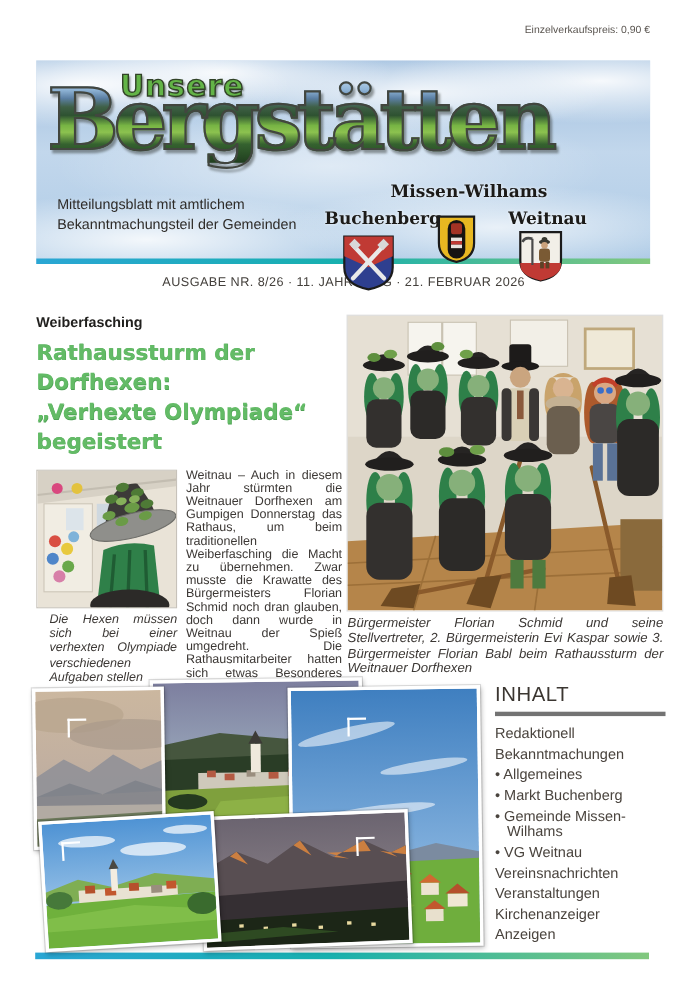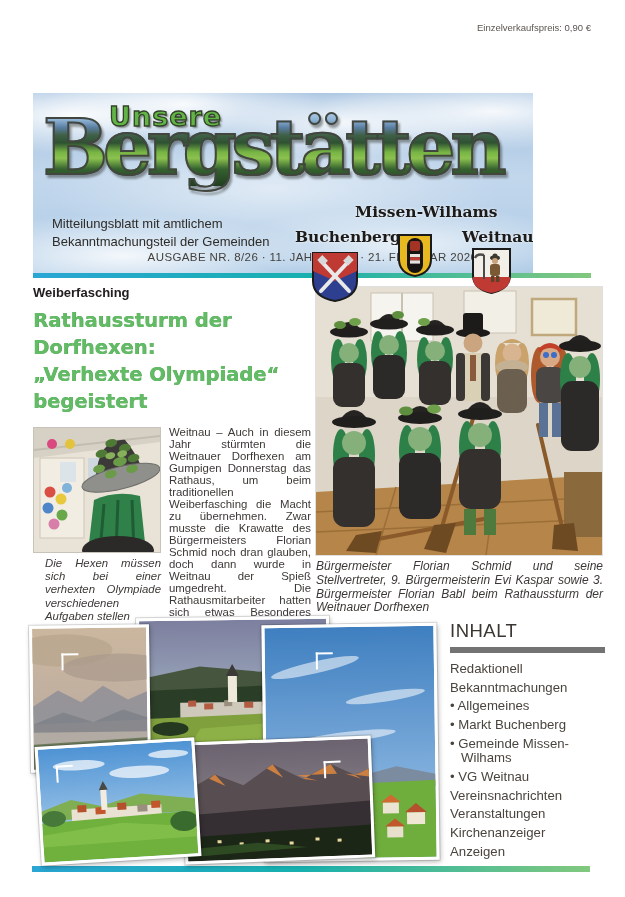--- a/index.html
+++ b/index.html
@@ -3,31 +3,30 @@
 <meta charset="utf-8">
 <style>
   html,body{margin:0;padding:0;background:#ffffff;}
   body{font-family:"Liberation Sans",sans-serif;color:#3c3835;}
   .page{position:relative;width:625px;height:897px;background:#fff;overflow:hidden;}
 
   
   .price{position:absolute;top:22px;right:34px;font-size:9.5px;color:#5a5550;}
 
   
-  .masthead{position:absolute;left:33px;top:55px;width:500px;height:185px;
+  .masthead{position:absolute;left:33px;top:55px;width:558px;height:185px;
     background:
       radial-gradient(48% 30% at 8% 12%, rgba(255,255,255,.95), rgba(255,255,255,0) 70%),
       radial-gradient(40% 26% at 30% 6%, rgba(255,255,255,.9), rgba(255,255,255,0) 70%),
       radial-gradient(45% 28% at 62% 16%, rgba(255,255,255,.85), rgba(255,255,255,0) 70%),
       radial-gradient(50% 30% at 92% 10%, rgba(255,255,255,.9), rgba(255,255,255,0) 70%),
       radial-gradient(55% 32% at 18% 88%, rgba(255,255,255,.85), rgba(255,255,255,0) 70%),
       radial-gradient(50% 30% at 75% 82%, rgba(255,255,255,.7), rgba(255,255,255,0) 70%),
       radial-gradient(60% 40% at 48% 52%, rgba(255,255,255,.5), rgba(255,255,255,0) 75%),
       linear-gradient(180deg,#9fbede 0%,#c2d7ec 45%,#aecbe6 100%);
-    margin-top: 38px;
   }
   .title-small{position:absolute;left:76px;top:8px;
     font-family:"DejaVu Sans",sans-serif;font-weight:bold;font-size:27px;letter-spacing:1px;
     color:#63b447;-webkit-text-stroke:1.3px #314227;
     text-shadow:2px 2px 2px rgba(40,50,40,.55);}
   .title-large{position:absolute;left:10px;top:16px;width:548px;
     font-family:"DejaVu Serif",serif;font-weight:bold;font-size:77px;letter-spacing:-5px;
     white-space:nowrap;line-height:1;
     background-image:linear-gradient(180deg,
       #bcd6ec 0%,#8fb4d6 14%,#5b7fa3 24%,#3f6047 34%,
@@ -65,21 +64,21 @@
 
   
   .right-photo{position:absolute;left:316px;top:287px;width:286px;height:268px;
     box-shadow:0 0 0 1px rgba(0,0,0,.12);}
   .right-caption{position:absolute;left:316px;top:560px;width:287px;
     font-style:italic;font-size:12px;line-height:13.8px;text-align:justify;color:#3c3835;}
 
   
   .inhalt{position:absolute;left:450px;top:620px;width:155px;}
   .inhalt-title{font-size:18.5px;letter-spacing:.5px;color:#3b3631;
-    border-bottom:6px solid #737373;padding-bottom:5px;margin:0 0 9px 0;font-weight:normal;}
+    border-bottom:4px solid #737373;padding-bottom:5px;margin:0 0 9px 0;font-weight:normal;}
   .toc-item{font-size:13.2px;line-height:14.5px;color:#4a443e;margin-bottom:4.2px;
     padding-left:11px;text-indent:-11px;}
   .toc-item.bulleted::before{content:"• ";}
 
   
   .collage{position:absolute;left:20px;top:613px;width:428px;height:262px;}
   .photo{position:absolute;background:#fff;padding:3px;
     box-shadow:0 0 0 1px rgba(0,0,0,.13), 1px 2px 5px rgba(0,0,0,.28);}
   .photo svg{display:block;}
   .ph-a{left:10px;top:12px;z-index:2;transform:rotate(-.8deg);}
@@ -328,21 +327,21 @@
           <ellipse cx="25" cy="18" rx="8" ry="26" fill="#2e8049"></ellipse>
         <circle cx="12" cy="6" r="12" fill="#86b07a"></circle>
         <path d="M-3,-16 Q12,-38 27,-16 Z" fill="#262423"></path>
           <ellipse cx="12" cy="-15" rx="22" ry="6" fill="#211f1e"></ellipse>
         <rect x="-9" y="20" width="42" height="60" rx="12" fill="#33302e"></rect>
         <rect x="-4" y="80" width="12" height="26" fill="#4e7a3e"></rect>
           <rect x="16" y="80" width="12" height="26" fill="#4e7a3e"></rect>
       </g>
     </g>
   </svg>
-  <div class="right-caption">Bürgermeister Florian Schmid und seine Stellvertreter, 9. Bürgermeisterin Evi Kaspar sowie 3. Bürgermeister Florian Babl beim Rathaussturm der Weitnauer Dorfhexen</div>
+  <div class="right-caption">Bürgermeister Florian Schmid und seine Stellvertreter, 2. Bürgermeisterin Evi Kaspar sowie 3. Bürgermeister Florian Babl beim Rathaussturm der Weitnauer Dorfhexen</div>
 
   <div class="inhalt">
     <h2 class="inhalt-title">INHALT</h2>
     <div class="toc-item">Redaktionell</div>
     <div class="toc-item">Bekanntmachungen</div>
     <div class="toc-item bulleted">Allgemeines</div>
     <div class="toc-item bulleted">Markt Buchenberg</div>
     <div class="toc-item bulleted">Gemeinde Missen-Wilhams</div>
     <div class="toc-item bulleted">VG Weitnau</div>
     <div class="toc-item">Vereinsnachrichten</div>

